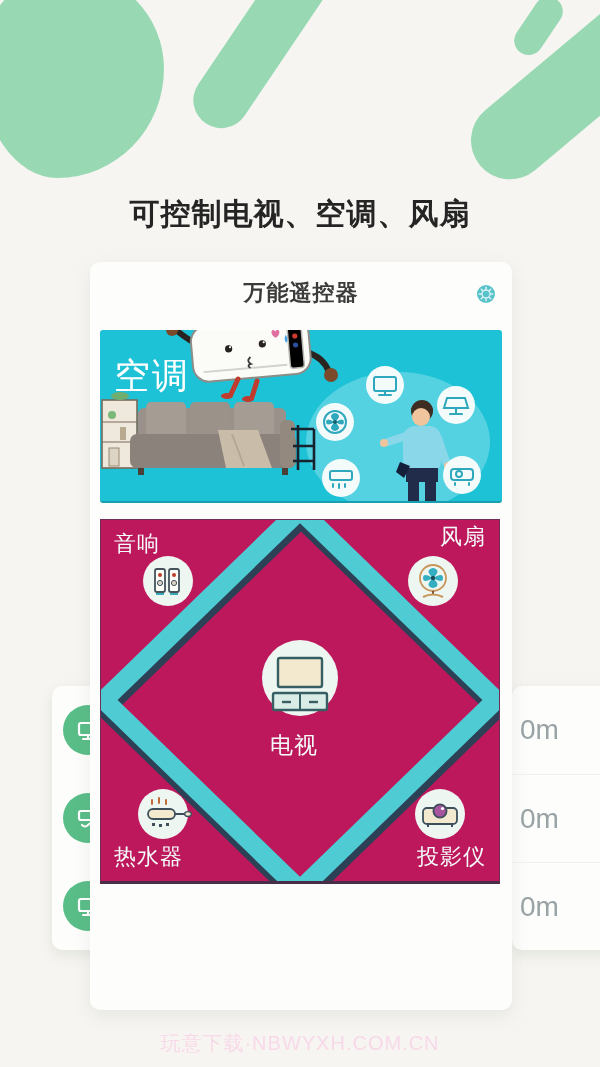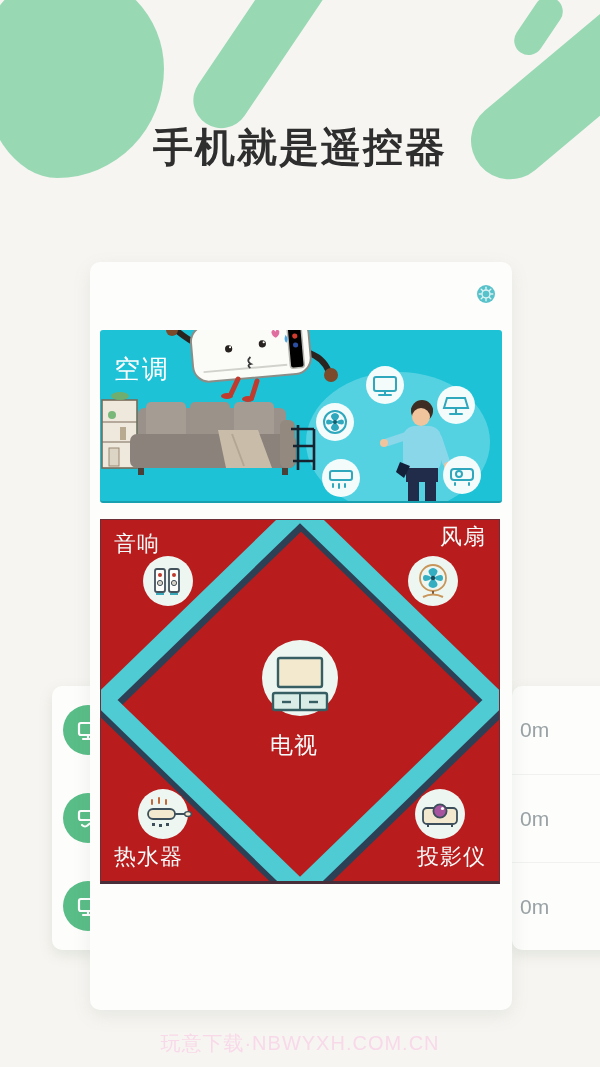--- a/index.html
+++ b/index.html
@@ -20,36 +20,36 @@
     font-size:40px;font-weight:700;color:#2e2e2e;letter-spacing:2px;}
   .hero-subtitle{position:absolute;left:0;right:0;top:194px;text-align:center;
     font-size:30px;font-weight:700;color:#242424;letter-spacing:1px;}
   
   .side-card{position:absolute;top:686px;height:264px;background:#fdfdfb;border-radius:10px;
     box-shadow:0 5px 14px rgba(110,135,120,.16);z-index:1;}
   .left-card{left:52px;width:60px;}
   .right-card{left:512px;width:110px;}
   .left-card .row,.right-card .row{position:relative;height:88px;display:flex;align-items:center;}
   .right-card .row + .row{border-top:1px solid rgba(90,110,105,.08);}
-  .dist{padding-left:8px;font-size:21px;color:#99a2a5;}
+  .dist{padding-left:8px;font-size:28px;color:#99a2a5;}
   .gcircle{position:absolute;left:11px;top:50%;transform:translateY(-50%);width:50px;height:50px;
     border-radius:50%;background:#59bd87;display:flex;align-items:center;justify-content:center;}
   
   .phone-card{position:absolute;left:90px;top:262px;width:422px;height:748px;background:#fdfdfb;
     border-radius:10px;box-shadow:0 6px 18px rgba(110,135,120,.12);z-index:2;}
   .app-header{position:relative;height:62px;display:flex;align-items:center;justify-content:center;}
   .app-title{font-size:22px;font-weight:700;color:#3b3b3b;letter-spacing:1px;}
   .gear{position:absolute;right:16px;top:22px;width:20px;height:20px;}
   
   .banner{position:absolute;left:10px;top:68px;width:402px;height:173px;background:#1ec2d6;
     border-radius:3px;overflow:hidden;border-bottom:2px solid rgba(10,70,80,.28);}
-  .banner-label{position:absolute;left:14px;top:22px;font-size:26px;color:#ffffff;letter-spacing:2px;}
+  .banner-label{position:absolute;left:14px;top:22px;font-size:36px;color:#ffffff;letter-spacing:2px;}
   .banner svg{position:absolute;left:0;top:0;}
   
-  .room-grid{position:absolute;left:10px;top:257px;width:400px;height:365px;background:#b91c1c;
+  .room-grid{position:absolute;left:10px;top:257px;width:400px;height:365px;background:#be185d;
     overflow:hidden;border:1px solid rgba(45,65,80,.55);border-bottom:3px solid rgba(35,52,66,.75);}
   .room-grid svg{position:absolute;left:0;top:0;}
   .corner-label{position:absolute;font-size:22px;color:#f4fbfa;letter-spacing:1px;z-index:3;}
   .cl-tl{left:13px;top:9px;} .cl-tr{right:13px;top:2px;}
   .cl-bl{left:13px;bottom:9px;text-align:center;} .cl-br{right:13px;bottom:9px;text-align:center;}
   .center-label{position:absolute;left:0;right:12px;top:210px;text-align:center;
     font-size:23px;color:#f4fbfa;letter-spacing:1px;z-index:3;}
   
   .watermark{position:absolute;left:0;right:0;top:1030px;text-align:center;
     font-size:20px;color:#f8d9e9;letter-spacing:1px;}
@@ -57,21 +57,21 @@
 </head>
 <body>
 
 <div id="stage">
 
   <div class="blob-tl"></div>
   <div class="pill pill-mid"></div>
   <div class="pill pill-sm"></div>
   <div class="pill pill-big"></div>
 
-  <div class="hero-title">手机就是遥控器</div>
+  <div class="hero-subtitle">可控制电视、空调、风扇</div>
 
   <div class="side-card left-card">
     <div class="row">
       <span class="gcircle">
         <svg width="26" height="26" viewBox="0 0 26 26">
             <g fill="none" stroke="#ffffff" stroke-width="2.2" stroke-linecap="round">
               <rect x="4" y="6" width="18" height="12" rx="2"></rect>
               <line x1="13" y1="18" x2="13" y2="21"></line>
               <line x1="8" y1="22" x2="18" y2="22"></line>
             </g>
@@ -109,20 +109,21 @@
       <span class="dist">0m</span>
     </div>
     <div class="row">
       <span class="dist">0m</span>
     </div>
   </div>
 
   <div class="phone-card">
 
     <div class="app-header">
+      <span class="app-title">万能遥控器</span>
       <span class="gear">
         <svg width="20" height="20" viewBox="0 0 20 20">
           <circle cx="10" cy="10" r="9" fill="#58c2ca"></circle>
           <circle cx="10" cy="10" r="4" fill="none" stroke="#d9f2f3" stroke-width="1.4"></circle>
           <g stroke="#d9f2f3" stroke-width="1.4" stroke-linecap="round">
             <line x1="10" y1="3.2" x2="10" y2="5.4"></line>
               <line x1="10" y1="14.6" x2="10" y2="16.8"></line>
             <line x1="3.2" y1="10" x2="5.4" y2="10"></line>
               <line x1="14.6" y1="10" x2="16.8" y2="10"></line>
             <line x1="5.2" y1="5.2" x2="6.8" y2="6.8"></line>

